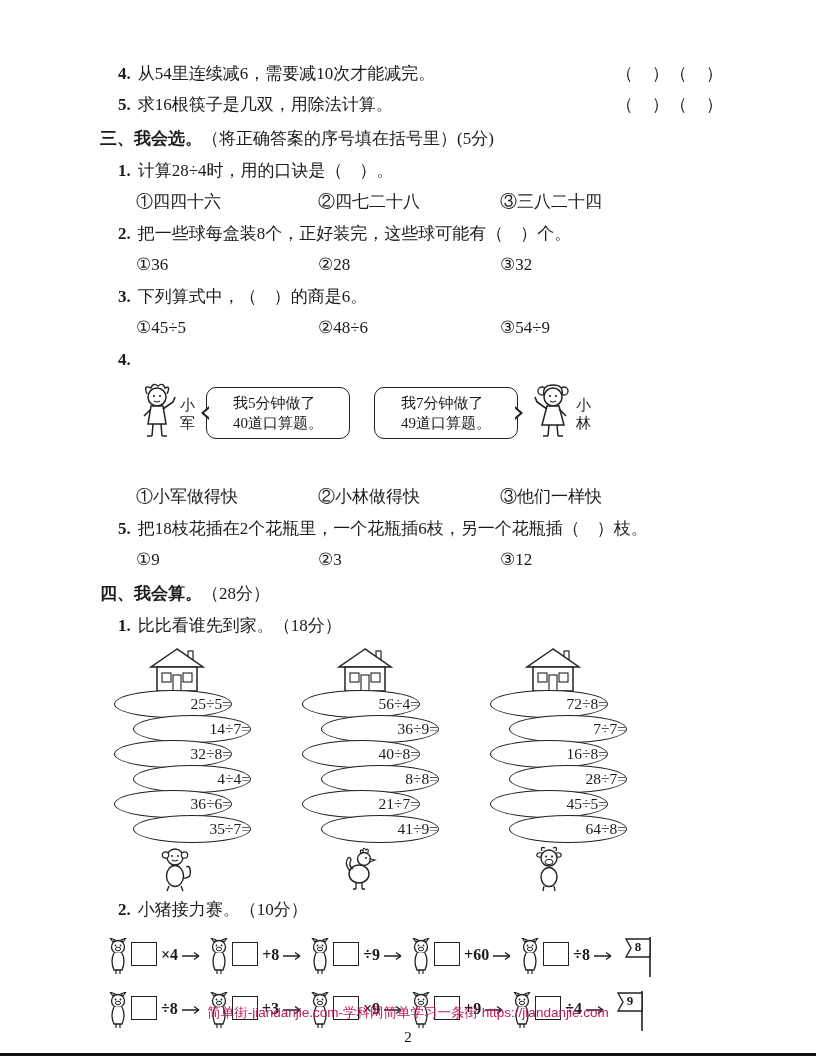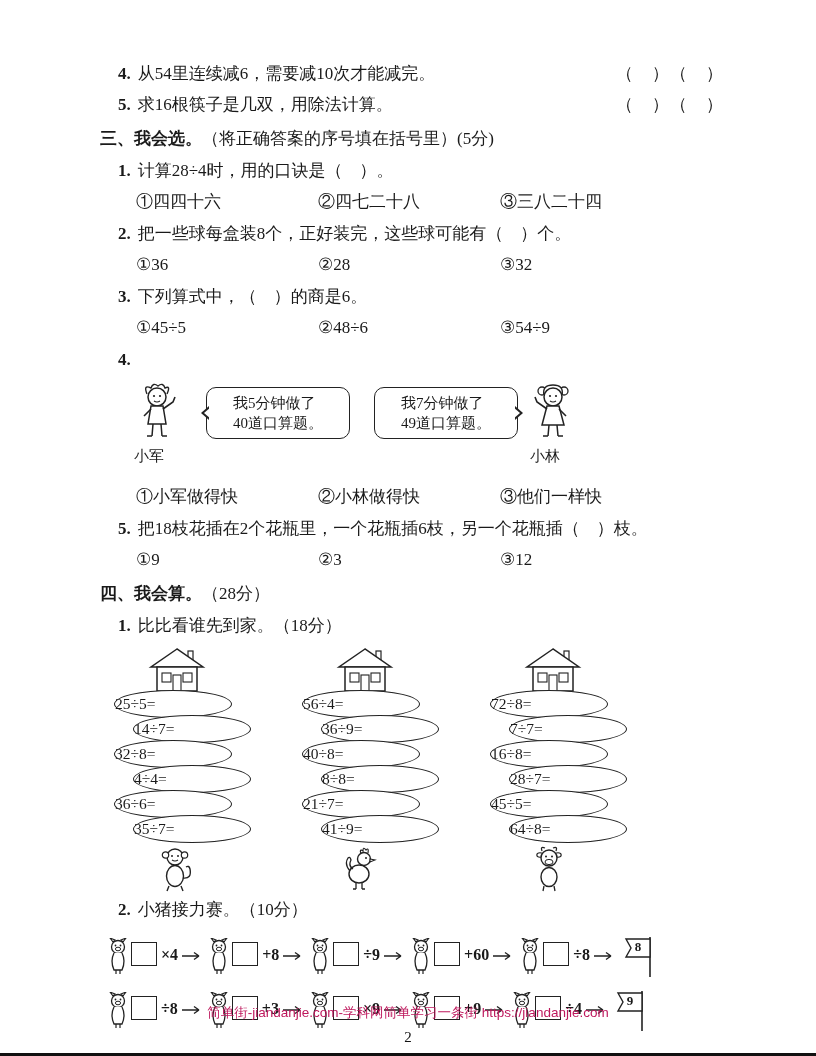--- a/index.html
+++ b/index.html
@@ -17,37 +17,37 @@
   .sec-title { font-size:17px; line-height:33px; margin-top:2px; }
   .sec-main { font-weight:bold; }
   .sec-note { font-weight:normal; }
 
   .opts { display:flex; font-size:17px; line-height:31px; margin-bottom:1px; }
   .opts span { display:inline-block; width:182px; white-space:nowrap; }
   .opts span:last-child { width:auto; }
 
   
   .cartoon { display:flex; align-items:flex-start; margin:6px 0 2px 34px; height:98px; }
-  .kid { display:flex; flex-direction:column; align-items:flex-start; width:56px; }
+  .kid { display:flex; flex-direction:row; align-items:center; width:56px; }
   .kid-label { font-size:15px; line-height:18px; margin-top:2px; }
   .bubble { position:relative; border:1.5px solid #222; border-radius:10px; background:#fff;
             padding:5px 26px; font-size:15px; line-height:20px; margin-top:6px; white-space:nowrap; }
   .bubble.tail-left { margin-left:16px; margin-right:10px; }
   .bubble.tail-right { margin-left:14px; margin-right:12px; }
   .bubble.tail-left::before { content:""; position:absolute; left:-13px; top:18px; border:7px solid transparent; border-right:8px solid #222; }
   .bubble.tail-left::after  { content:""; position:absolute; left:-9px;  top:19px; border:6px solid transparent; border-right:7px solid #fff; }
   .bubble.tail-right::before { content:""; position:absolute; right:-13px; top:18px; border:7px solid transparent; border-left:8px solid #222; }
   .bubble.tail-right::after  { content:""; position:absolute; right:-9px;  top:19px; border:6px solid transparent; border-left:7px solid #fff; }
 
   
   .ladders { display:flex; gap:48px; margin:6px 0 2px 14px; }
   .ladder { width:140px; display:flex; flex-direction:column; }
   .house { margin-left:34px; height:46px; }
   .oval { width:118px; height:28px; border:1.6px solid #222; border-radius:50%;
-          display:flex; align-items:center; justify-content:flex-start;
+          display:flex; align-items:center; justify-content:flex-end;
           font-size:15.5px; background:#fff; margin-top:-3px; }
   .oval.shift { margin-left:19px; }
   .animal { margin:3px 0 0 42px; height:46px; }
 
   
   .relay-row { display:flex; align-items:center; margin:10px 0 0 6px; height:44px; }
   .unit { display:flex; align-items:center; margin-right:4px; }
   .pig { display:inline-block; line-height:0; }
   .ansbox { width:26px; height:24px; border:1.6px solid #222; background:#fff; display:inline-block; margin:0 4px 6px 1px; }
   .op { font-size:16px; font-weight:bold; margin:0 3px 4px 0; white-space:nowrap; }

